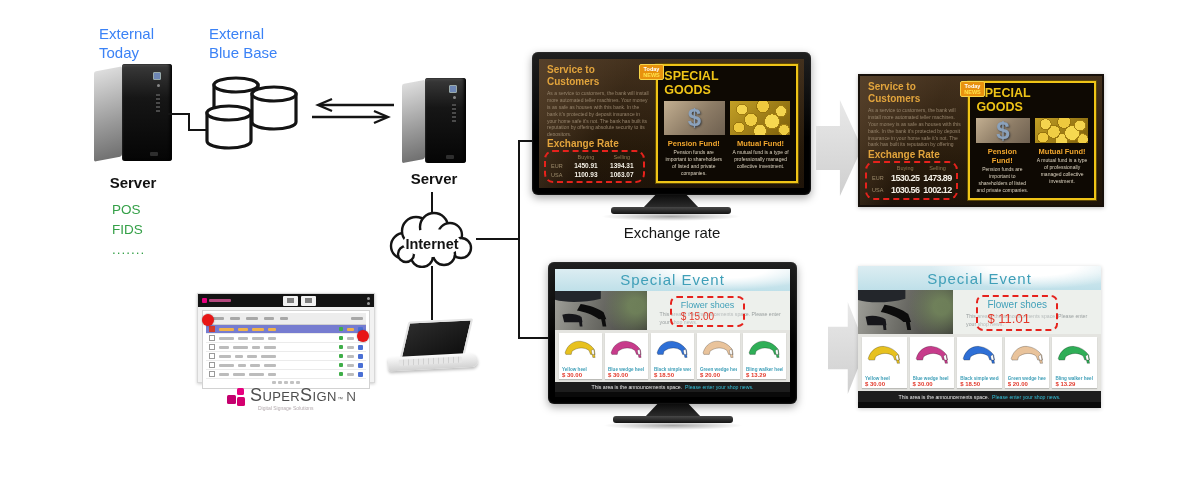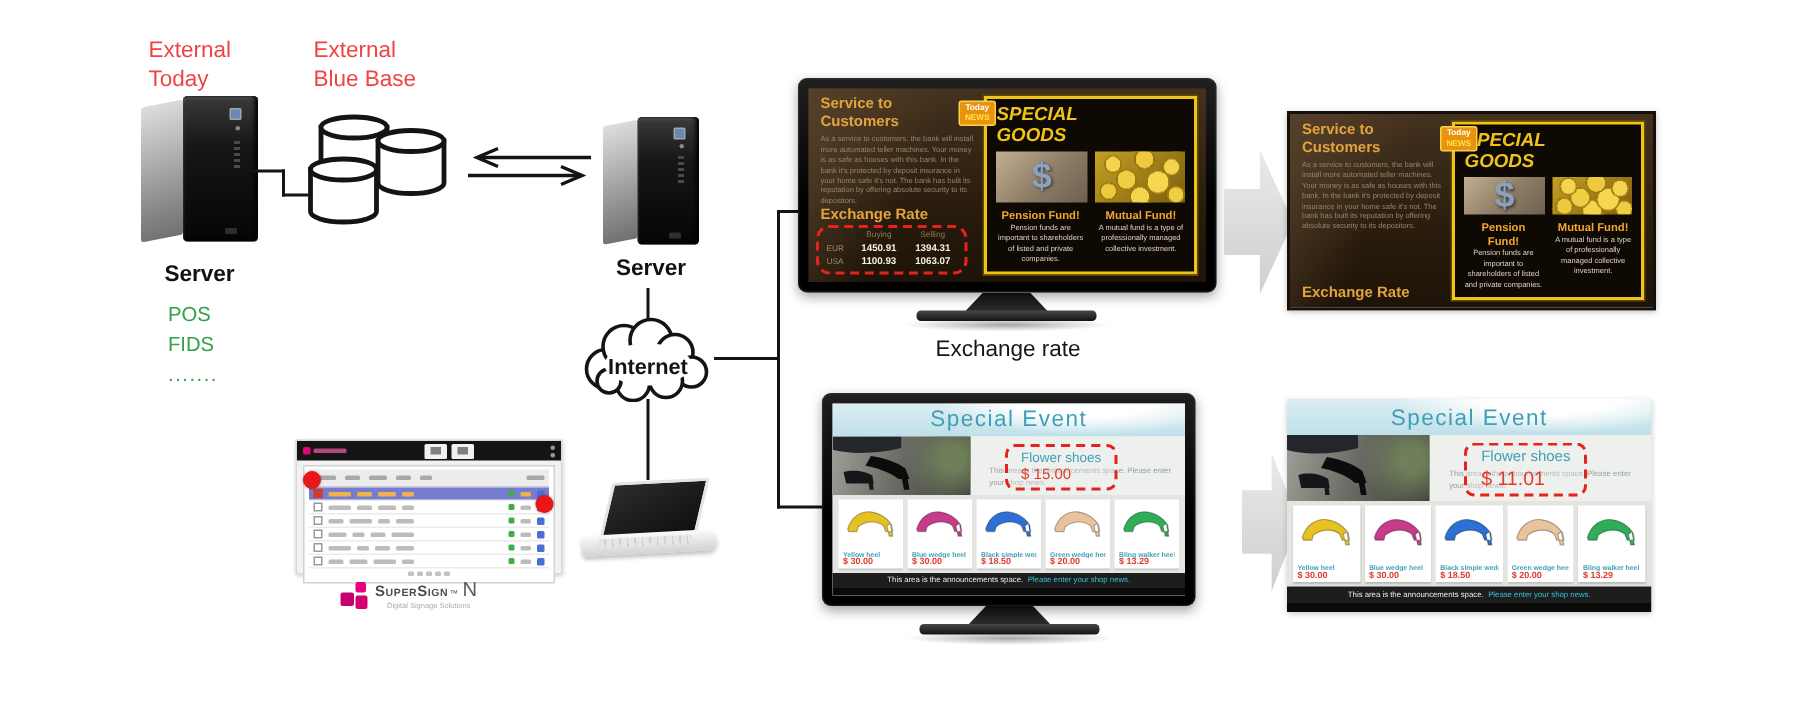--- a/index.html
+++ b/index.html
@@ -2,21 +2,21 @@
 <html style="--c-crimson: #AD1035; --c-green: #35A048; --c-gold: #E2A43C; --c-panel_yellow: #EFC417; --c-badge_orange: #E8920E; --c-dash_red: #E6221C; --c-price_red: #E2392B; --c-teal: #3F9FB8; --c-magenta: #E6007E;"><head>
 <meta charset="utf-8">
 <style>
   html,body{margin:0;padding:0;background:#fff;}
   .canvas{position:relative;width:1200px;height:480px;background:#fff;overflow:hidden;
           font-family:"Liberation Sans","DejaVu Sans",sans-serif;color:#1a1a1a;}
   .abs{position:absolute;}
   .line{position:absolute;background:#141414;}
 
   
-  .h2label{position:absolute;font-size:15px;line-height:19px;color:#ef4444;}
+  .h2label{position:absolute;font-size:15px;line-height:19px;color:#3b82f6;}
   .srv-label{position:absolute;font-size:15px;font-weight:bold;text-align:center;color:#111;}
   .green-list{position:absolute;font-size:13.5px;line-height:20px;color:var(--c-green,#35a048);}
   .green-list div{white-space:pre;}
 
   
   .tower{position:absolute;}
   .t-side{position:absolute;left:0;top:5%;width:36%;height:90%;
           background:linear-gradient(172deg,#dedede,#9a9a9a 60%,#6f6f6f);
           transform:skewY(-11deg);border-radius:2px;}
   .t-front{position:absolute;right:0;top:0;width:64%;height:97%;
@@ -53,38 +53,38 @@
   .tv-base{position:absolute;background:linear-gradient(#484848,#141414);border-radius:3px;}
   .tv-shadow{position:absolute;background:radial-gradient(ellipse at 50% 50%,rgba(0,0,0,.35),transparent 70%);}
 
   .caption{position:absolute;font-size:15px;color:#161616;text-align:center;}
   .headline{position:absolute;font-size:17.5px;font-weight:bold;color:var(--c-crimson,#ad1035);text-align:center;letter-spacing:.2px;}
 
   
   .bank-screen{position:absolute;display:flex;overflow:hidden;
      background:linear-gradient(115deg,#55402a,#33241520 30%),linear-gradient(180deg,#46331f,#241809 70%,#1b1107);}
   .bank-left{width:39%;padding:5px 6px 4px 8px;display:flex;flex-direction:column;position:relative;}
-  .svc-head{display:flex;justify-content:space-between;align-items:center;gap:40px;}
+  .svc-head{display:flex;justify-content:space-between;align-items:flex-start;gap:40px;}
   .svc-title{font-size:10px;font-weight:bold;color:var(--c-gold,#e2a43c);line-height:1.15;}
   .badge{background:var(--c-badge_orange,#e8920e);border:1px solid #f6d44a;border-radius:2px;
          padding:1px 3px;text-align:center;line-height:1.1;}
   .badge-l1{display:block;font-size:5.5px;font-weight:bold;color:#fff;}
   .badge-l2{display:block;font-size:5.5px;font-weight:bold;color:#ffe34a;}
   .bank-body{margin-top:3px;font-size:5px;line-height:1.38;color:#96846c;flex:1;overflow:hidden;}
   .exch-head{font-size:10px;font-weight:bold;color:var(--c-gold,#e2a43c);margin-top:2px;}
   .exch-box{position:relative;border:2px dashed var(--c-dash_red,#e6221c);border-radius:9px;
             padding:2px 5px 3px;width:84%;margin:1px 0 1px -3px;}
   .exch-grid{display:grid;grid-template-columns:15px 1fr 1fr;column-gap:4px;row-gap:2px;align-items:center;}
   .exch-grid .h{color:#8f7b55;font-size:5.5px;text-align:center;}
   .exch-grid .code{color:#9d8b6b;font-size:5.5px;}
   .exch-grid .val{color:#f4f0e6;font-weight:bold;font-size:6.5px;text-align:center;}
   .bank-screen.after .exch-grid .val{font-size:9px;letter-spacing:-.6px;}
   .bank-right{flex:1;margin:5px 6px 5px 0;border:2px solid var(--c-panel_yellow,#efc417);
               outline:1px solid #5e4906;background:#0e0903;padding:4px 6px;display:flex;flex-direction:column;}
-  .goods-title{font-size:12.5px;font-weight:bold;color:var(--c-panel_yellow,#efc417);line-height:1.08;font-style:italic;}
+  .goods-title{font-size:12.5px;font-weight:bold;color:var(--c-panel_yellow,#efc417);line-height:1.08;}
   .goods-imgs{display:flex;gap:5px;margin-top:4px;flex:1;min-height:0;}
   .img-dollar{flex:1;background:linear-gradient(135deg,#c3af91,#8d7c66 55%,#6e6050);
               display:flex;align-items:center;justify-content:center;
               font-size:24px;font-weight:bold;color:#8ba2bc;text-shadow:1px 1px 2px #3a3a3a;}
   .img-coins{flex:1;background:
       radial-gradient(circle at 20% 25%,#f4d44e 0 5px,#a07c12 5px 6px,transparent 6px),
       radial-gradient(circle at 55% 15%,#eec93e 0 6px,#97740e 6px 7px,transparent 7px),
       radial-gradient(circle at 85% 30%,#f4d44e 0 5px,#a07c12 5px 6px,transparent 6px),
       radial-gradient(circle at 35% 55%,#f0ce44 0 6px,#9a7810 6px 7px,transparent 7px),
       radial-gradient(circle at 70% 60%,#f6d850 0 7px,#a07c12 7px 8px,transparent 8px),
@@ -152,21 +152,21 @@
   .m-sq{width:5px;height:5px;background:#4a6fd4;border-radius:1px;flex:none;}
   .m-pager{height:7px;display:flex;align-items:center;justify-content:center;gap:2px;}
   .m-pg{width:4px;height:3px;background:#c2c2c2;border-radius:1px;}
   .m-circle{position:absolute;width:12px;height:12px;border-radius:50%;background:#e81616;box-shadow:0 0 2px rgba(0,0,0,.35);}
   .bw1{width:15px;}.bw2{width:10px;}.bw3{width:12px;}.bw4{width:8px;}.bw5{width:7px;}
 
   
   .brand{position:absolute;display:flex;align-items:flex-start;gap:4px;}
   .brand-text{line-height:1;}
   .brand-row{display:flex;align-items:baseline;}
-  .brand-name{font-size:10px;font-weight:bold;color:#4d4d4d;letter-spacing:.4px;font-variant:small-caps;}
+  .brand-name{font-size:18px;font-weight:normal;color:#4d4d4d;letter-spacing:.4px;font-variant:small-caps;}
   .brand-tm{font-size:5.5px;color:#4d4d4d;vertical-align:super;margin-left:1px;}
   .brand-n{font-size:13.5px;color:#5d5d5d;margin-left:3px;}
   .brand-tag{font-size:5px;color:#b3a9ad;margin:2px 0 0 8px;}
 </style>
 </head>
 <body>
 
 <div class="canvas">
 
 
@@ -318,20 +318,33 @@
           <div>Service to</div>
           <div>Customers</div>
         </div>
         <div class="badge">
           <span class="badge-l1">Today</span>
           <span class="badge-l2">NEWS</span>
         </div>
       </div>
       <div class="bank-body">As a service to customers, the bank will install more automated teller machines. Your money is as safe as houses with this bank. In the bank it's protected by deposit insurance in your home safe it's not. The bank has built its reputation by offering absolute security to its depositors.</div>
       <div class="exch-head">Exchange Rate</div>
+      <div class="exch-box">
+        <div class="exch-grid">
+          <span></span>
+          <span class="h">Buying</span>
+          <span class="h">Selling</span>
+          <span class="code">EUR</span>
+          <span class="val">1530.25</span>
+          <span class="val">1473.89</span>
+          <span class="code">USA</span>
+          <span class="val">1030.56</span>
+          <span class="val">1002.12</span>
+        </div>
+      </div>
     </div>
     <div class="bank-right">
       <div class="goods-title">
         <div>SPECIAL</div>
         <div>GOODS</div>
       </div>
       <div class="goods-imgs">
         <div class="img-dollar">$</div>
         <div class="img-coins"></div>
       </div>

